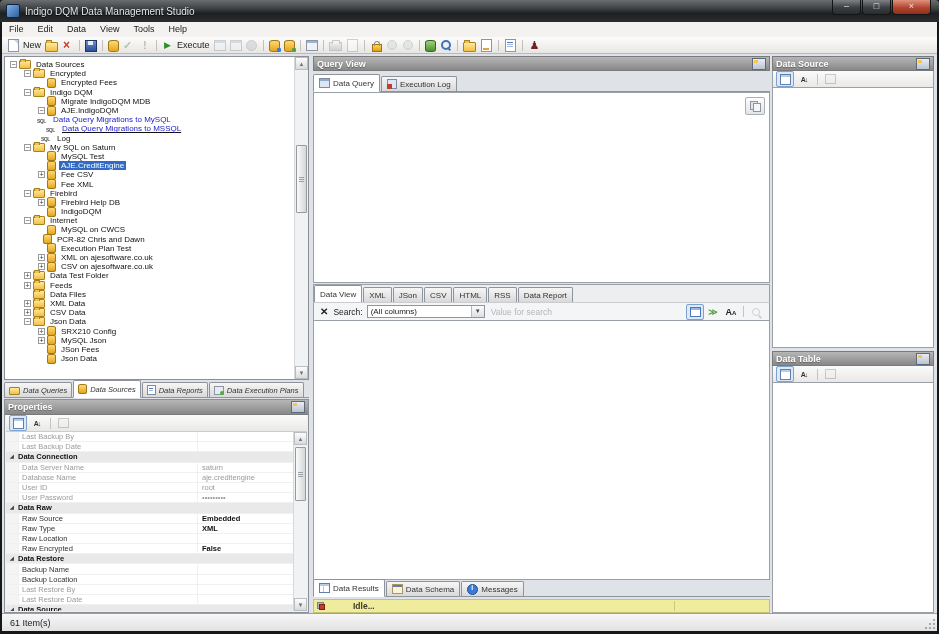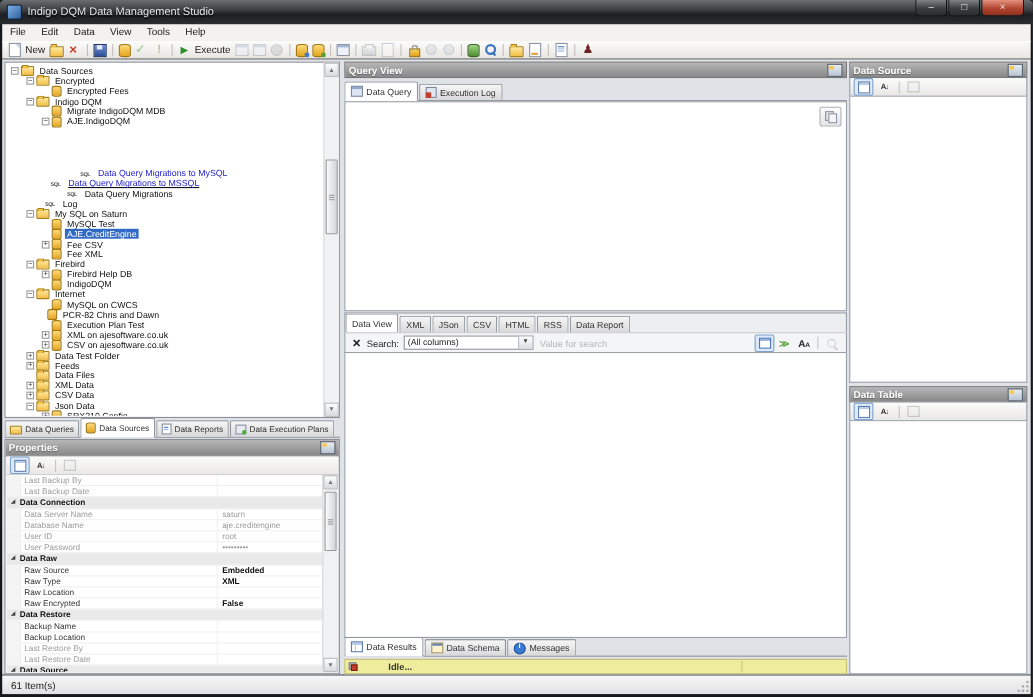--- a/index.html
+++ b/index.html
@@ -143,21 +143,21 @@
   .vscroll{position:absolute;right:0;top:0;bottom:0;width:13px;background:#f1f2f4;border-left:1px solid #d8d8d8;}
   .sarr{position:absolute;left:0;width:13px;height:13px;text-align:center;font-size:6px;color:#6f7479;
     line-height:13px;background:linear-gradient(#fdfdfd,#d9dadc);border:1px solid #b9bcc0;box-sizing:border-box;}
   .sarr.up{top:0;} .sarr.down{bottom:0;}
   .sthumb{position:absolute;left:1px;right:1px;background:linear-gradient(90deg,#fafafa,#d4d6d9);
     border:1px solid #97999d;border-radius:1px;}
   .sthumb::after{content:"";position:absolute;left:2px;right:2px;top:50%;height:1px;background:#9aa0a6;
     box-shadow:0 -2px 0 #9aa0a6,0 2px 0 #9aa0a6;}
 
   
-  .left-tabs{left:4px;top:380px;width:305px;height:18px;padding-top:1px;}
+  .left-tabs{left:4px;top:380px;width:305px;height:18px;padding-top:1px;font-style:italic;}
   .left-tabs .tab{font-size:7.5px;padding:0 4px;}
 
   
   .props-panel{left:4px;top:399px;width:305px;height:214px;background:#f0f0f0;border:1px solid #8a8f98;box-sizing:border-box;}
   .ptoolbar{position:absolute;left:1px;top:15px;right:1px;height:17px;background:linear-gradient(#fbfbfb,#e9e8e6);
     border-bottom:1px solid #cfcdc9;display:flex;align-items:center;padding-left:3px;box-sizing:border-box;}
   .small-tbtn{width:16px;height:14px;display:flex;align-items:center;justify-content:center;margin-right:1px;
     border:1px solid transparent;border-radius:2px;}
   .small-tbtn.pressed{background:#dce9f8;border-color:#7da2ce;}
   .small-tbtn.dim{opacity:.35;}
@@ -378,34 +378,29 @@
       <div class="trow" style="padding-left: 32px;">
         <span class="t-exp hid"></span>
         <span class="t-ico t-db"></span>
         <span class="t-label">Migrate IndigoDQM MDB</span>
       </div>
       <div class="trow" style="padding-left: 32px;">
         <span class="t-exp">−</span>
         <span class="t-ico t-db"></span>
         <span class="t-label">AJE.IndigoDQM</span>
       </div>
-      <div class="trow" style="padding-left: 58px; margin-top: 38px;">
+      <div class="trow" style="padding-left: 22px;">
         <span class="t-exp hid"></span>
         <span class="t-ico t-sql"></span>
         <span class="t-label blue">Data Query Migrations to MySQL</span>
       </div>
       <div class="trow" style="padding-left: 31px; text-decoration: underline;">
         <span class="t-exp hid"></span>
         <span class="t-ico t-sql"></span>
         <span class="t-label blue">Data Query Migrations to MSSQL</span>
-      </div>
-      <div class="trow" style="padding-left: 46px;">
-        <span class="t-exp hid"></span>
-        <span class="t-ico t-sql"></span>
-        <span class="t-label">Data Query Migrations</span>
       </div>
       <div class="trow" style="padding-left: 26px;">
         <span class="t-exp hid"></span>
         <span class="t-ico t-sql"></span>
         <span class="t-label">Log</span>
       </div>
       <div class="trow" style="padding-left: 18px;">
         <span class="t-exp">−</span>
         <span class="t-ico t-folder"></span>
         <span class="t-label">My SQL on Saturn</span>

